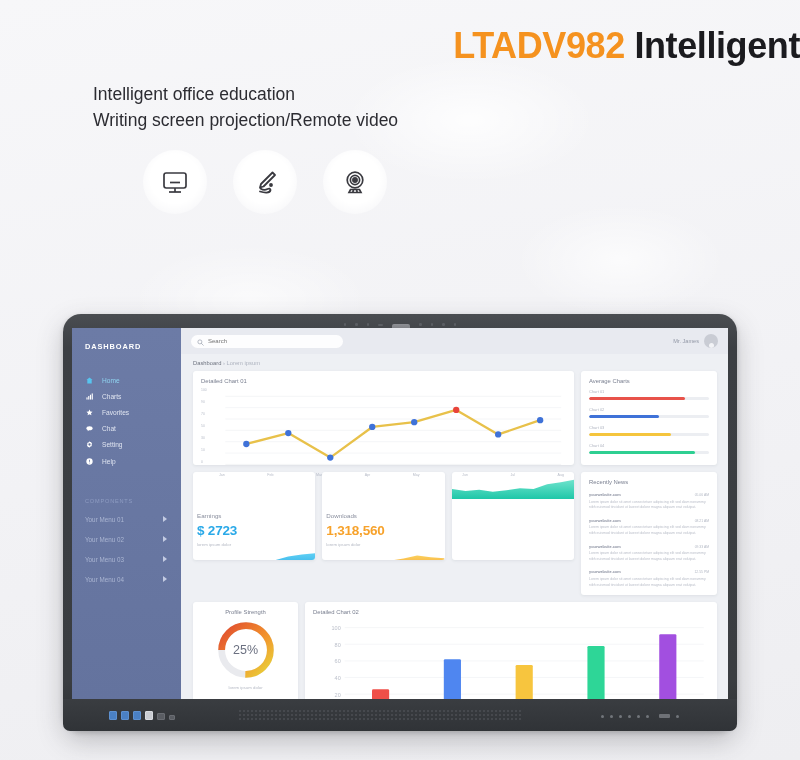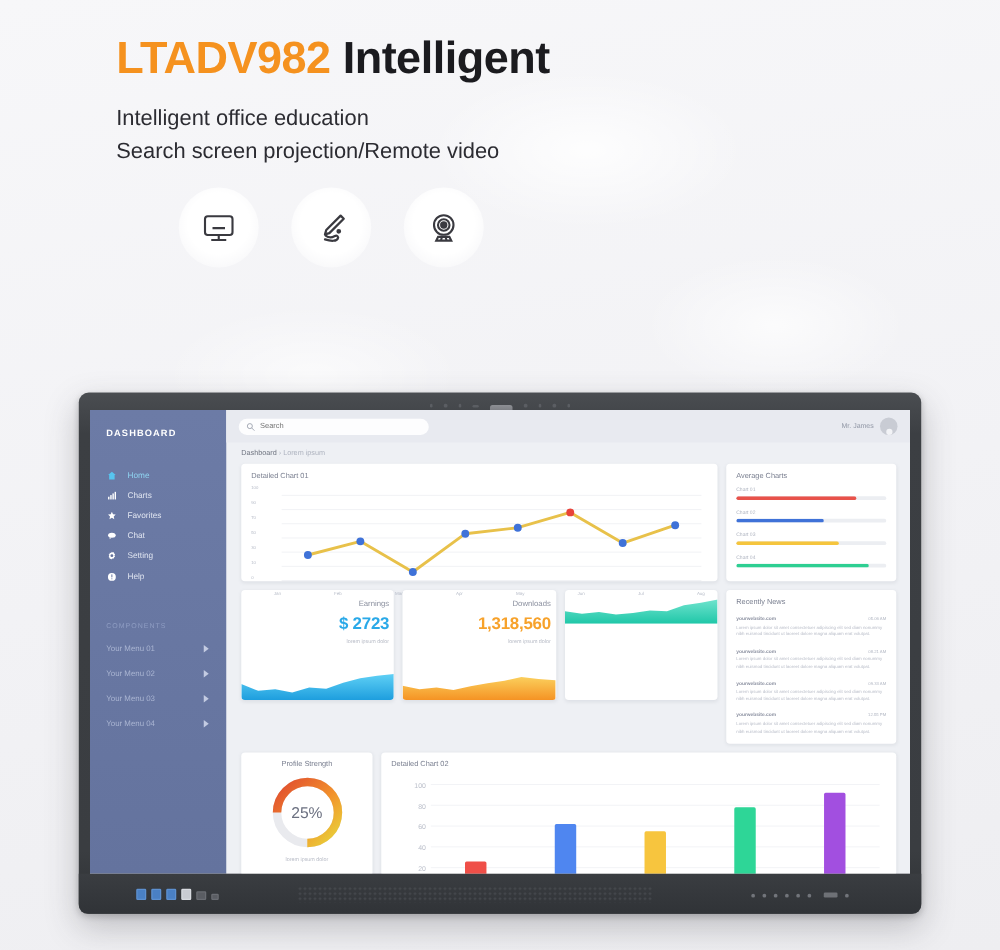--- a/index.html
+++ b/index.html
@@ -33,20 +33,21 @@
 
   
   .hero { position: relative; z-index: 3; padding: 26px 0 0 93px; }
 
   .headline {
     font-size: 36px;
     font-weight: bold;
     line-height: 1.13;
     color: #1b1b1f;
     letter-spacing: -.4px;
+    text-align: right;
   }
   .headline .model { color: #f5921f; }
 
   .sub {
     margin-top: 14px;
     font-size: 17.5px;
     color: #2c2c32;
     line-height: 1.52;
     font-weight: 400;
   }
@@ -63,21 +64,21 @@
     display: flex; align-items: center; justify-content: center;
   }
   .feat svg { display:block; }
 
   
   .device {
     position: absolute; z-index: 4;
     left: 63px; top: 314px;
     width: 674px; height: 417px;
     background: linear-gradient(180deg,#4a4d51 0%,#3c3f43 8%,#3a3d41 88%,#2e3134 100%);
-    border-radius: 8px;
+    border-radius: 18px;
     box-shadow: 0 10px 26px rgba(60,62,70,.28), 0 2px 5px rgba(0,0,0,.18);
     padding: 10px 9px 0 9px;
   }
   .bezel-top {
     height: 10px; position: absolute; top:0; left:0; right:0;
     display:flex; align-items:center; justify-content:center;
   }
   .cam {
     width: 18px; height: 9px; border-radius: 2px;
     background: linear-gradient(180deg,#8d8f94,#6e7075);
@@ -194,21 +195,21 @@
 
   
   .abar-wrap { margin-top: 5px; }
   .abar-row { margin-bottom: 7px; }
   .abar-lab { font-size: 4px; color: #b0b5c1; margin-bottom: 2.5px; }
   .abar-track { height: 3.6px; border-radius: 2px; background: #eceef2; overflow:hidden; }
   .abar-fill { height: 100%; border-radius: 2px; }
 
   
   .stat { flex: 1; padding: 0; overflow: hidden; display:flex; flex-direction:column; height: 88px; background:#fff; border-radius:3px; box-shadow:0 1px 3px rgba(120,126,145,.14); }
-  .stat-body { text-align: right; padding: 8px 4px 0 4px; flex:1; }
+  .stat-body { text-align: left; padding: 8px 4px 0 4px; flex:1;margin-top:32px; }
   .stat-t { font-size: 6.2px; color: #8a8f9e; }
   .stat-v { font-size: 13.5px; font-weight: bold; margin-top: 4px; letter-spacing:-.2px; }
   .stat-s { font-size: 4.3px; color: #b6bac5; margin-top: 3.5px; }
   .spark { height: 27px; }
   .spark svg { width:100%; height:100%; display:block; }
 
   
   .c-news { flex: 0 0 136px; padding: 7px 8px; }
   .news-item { margin-top: 7px; }
   .news-head { display:flex; justify-content:space-between; align-items:baseline; }
@@ -236,21 +237,21 @@
 
 <div class="bg-wash"></div>
 <div class="wm" style="left:430px;top:218px;">&nbsp;</div>
 <div class="wm" style="left:620px;top:330px;">&nbsp;</div>
 
 <div class="hero">
   <div class="headline">
     <span class="model">LTADV982</span><span> Intelligent</span>
   </div>
   <div class="sub">Intelligent office education</div>
-  <div class="sub" style="margin-top:0">Search screen projection/Remote video</div>
+  <div class="sub" style="margin-top:0">Writing screen projection/Remote video</div>
 </div>
 
 <div class="features">
   <div class="feat">
     <span>
       <svg width="34" height="34" viewBox="0 0 34 34" fill="none" stroke="#3a3a40" stroke-width="1.7">
         <rect x="6" y="8" width="22" height="15" rx="2.2"></rect>
         <line x1="12" y1="17.5" x2="22" y2="17.5"></line>
         <line x1="17" y1="23" x2="17" y2="27"></line>
         <line x1="11" y1="27" x2="23" y2="27"></line>

